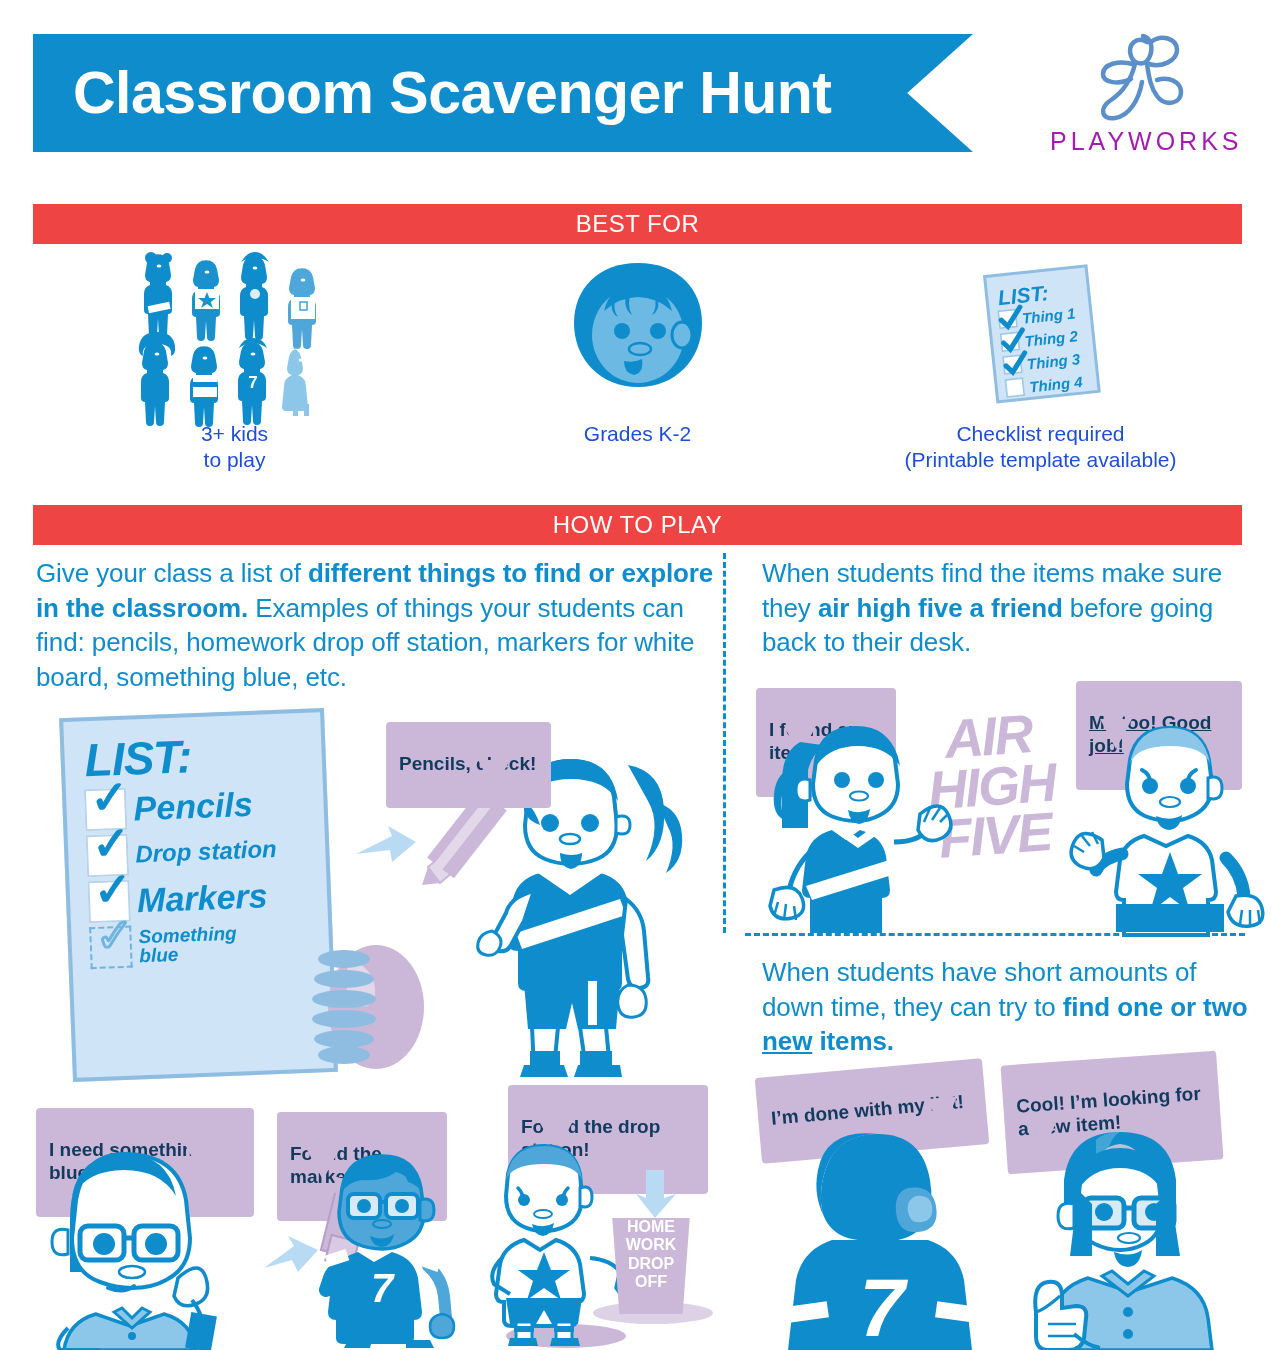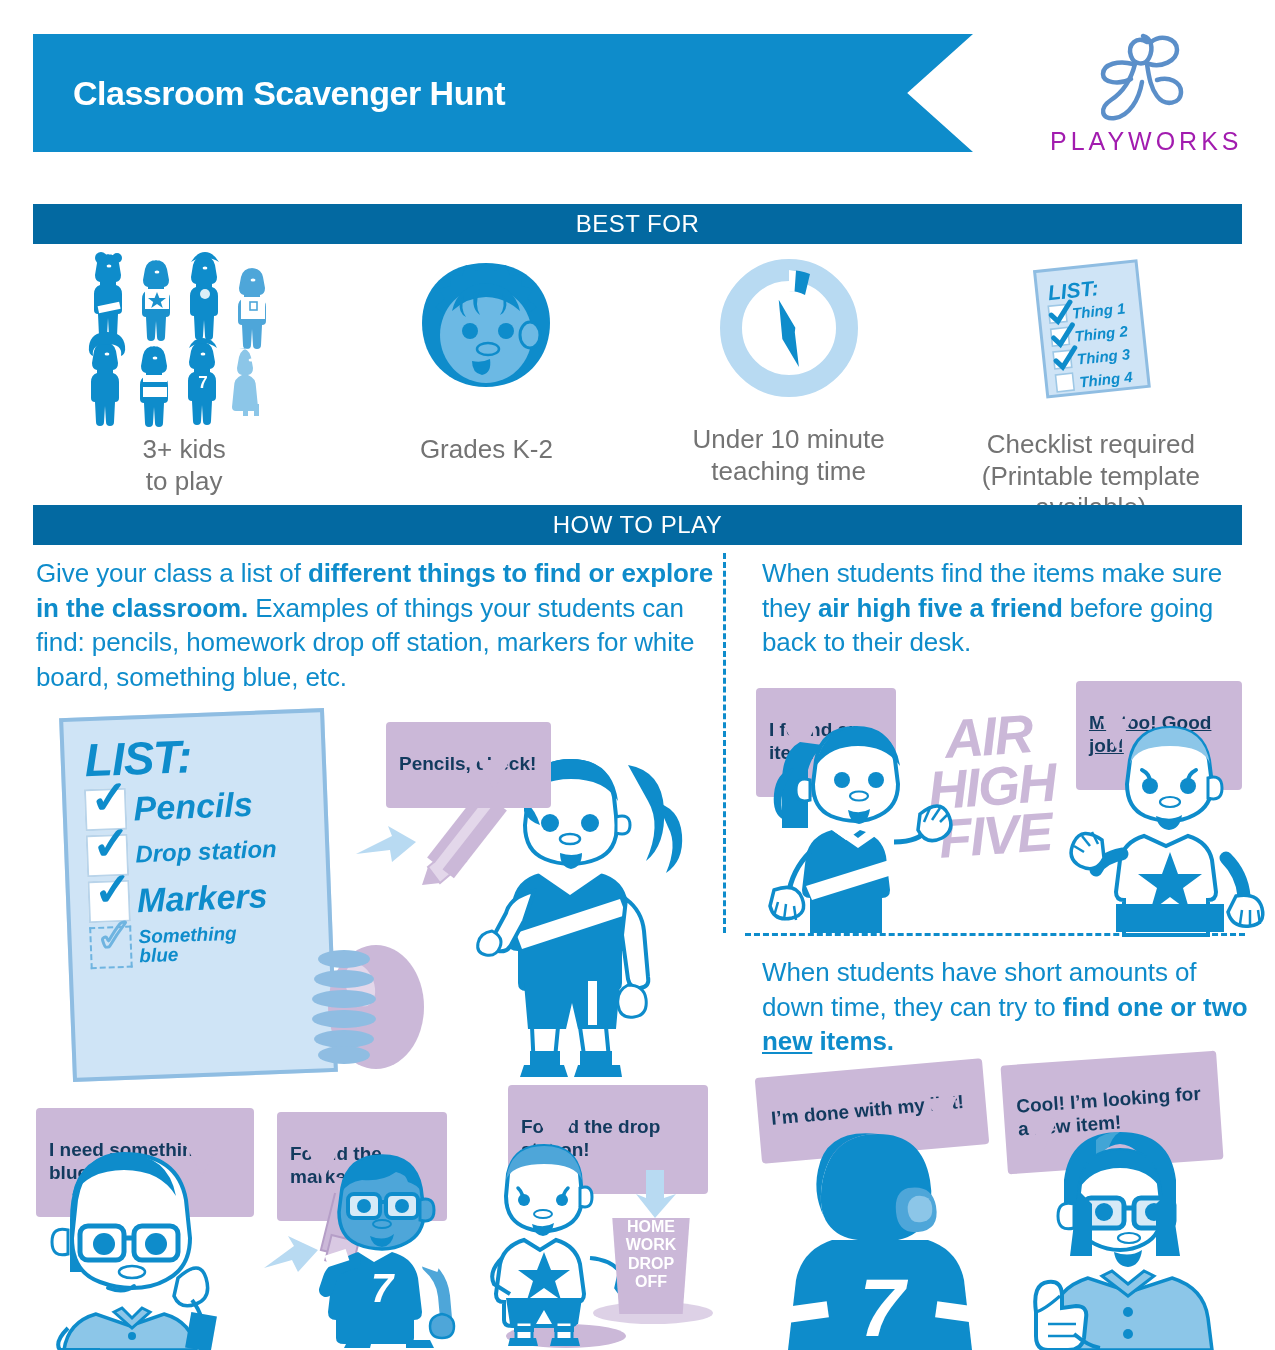--- a/index.html
+++ b/index.html
@@ -15,50 +15,50 @@
   
   .header { position: absolute; left: 0; top: 30px; width: 1275px; height: 130px; }
   .title-banner {
     position: absolute; left: 33px; top: 4px;
     width: 940px; height: 118px;
     background: #0e8ccb;
     clip-path: polygon(0 0, 100% 0, 93% 50%, 100% 100%, 0 100%);
     display: flex; align-items: center;
   }
   .title-text {
-    color: #ffffff; font-size: 34px; font-weight: bold;
+    color: #ffffff; font-size: 59px; font-weight: bold;
     letter-spacing: -0.5px; padding-left: 40px; white-space: nowrap;
   }
   .logo { position: absolute; right: 35px; top: 0px; width: 190px; text-align: center; }
   .logo-mark { width: 100%; height: 95px; }
   .logo-word {
     color: #a21caf; font-size: 25px; letter-spacing: 4px;
     font-weight: normal; margin-top: 2px;
   }
 
   
   .band {
     position: absolute; left: 33px; width: 1209px; height: 40px;
-    background: #0369a1; color: #fff;
+    background: #ef4444; color: #fff;
     display: flex; align-items: center; justify-content: center;
     font-size: 24px; letter-spacing: 0.5px;
   }
   .band-bestfor { top: 204px; }
   .band-howto  { top: 505px; }
 
   
   .bestfor-row {
     position: absolute; left: 33px; top: 250px;
     width: 1209px; height: 230px; display: flex;
   }
   .bf-cell { flex: 1; display: flex; flex-direction: column; align-items: center; }
   .bf-art { height: 165px; display: flex; align-items: flex-end; justify-content: center; }
   .bf-cap {
-    text-align: center; font-size: 26px; color: #737373; line-height: 1.22;
-    margin-top: 19px; white-space: pre-line;
+    text-align: center; font-size: 21px; color: #1d4ed8; line-height: 1.22;
+    margin-top: 6px; white-space: pre-line;
   }
 
   
   .col-left  { position: absolute; left: 36px; top: 556px; width: 680px; }
   .col-right { position: absolute; left: 762px; top: 556px; width: 482px; }
   .divider {
     position: absolute; left: 723px; top: 553px;
     width: 0; height: 380px;
     border-left: 3px dashed #0e8ccb;
   }
@@ -241,32 +241,20 @@
           <ellipse cx="124" cy="80" rx="10" ry="13" fill="#6cb9e4" stroke="#0e8ccb" stroke-width="3"></ellipse>
           <circle cx="64" cy="76" r="8" fill="#0e8ccb"></circle>
           <circle cx="100" cy="76" r="8" fill="#0e8ccb"></circle>
           <ellipse cx="82" cy="94" rx="11" ry="6" fill="none" stroke="#0e8ccb" stroke-width="2.5"></ellipse>
           <path d="M66 106 q10 2 18-2 q2 14-8 16 q-10-2-10-14z" fill="#0e8ccb"></path>
         </svg>
       </div>
       <div class="bf-cap">Grades K-2</div>
     </div>
 
-    <div class="bf-cell">
-      <div class="bf-art">
-        <svg width="150" height="155" viewBox="0 0 150 155">
-          <circle cx="75" cy="78" r="58" fill="none" stroke="#b8daf2" stroke-width="22"></circle>
-          <path d="M75 20 A58 58 0 0 1 96 24 L91 45 A37 37 0 0 0 75 41 Z" fill="#0e8ccb"></path>
-          <path d="M75 20 A58 58 0 0 1 82 20.5 L80.5 42 A37 37 0 0 0 75 41 Z" fill="#fff"></path>
-          <path d="M71 72 l8 -34 l6 32 l-10 38 l-6 -32 z" fill="#0e8ccb" transform="rotate(160 75 78)"></path>
-        </svg>
-      </div>
-      <div class="bf-cap">Under 10 minute
-teaching time</div>
-    </div>
 
     <div class="bf-cell">
       <div class="bf-art">
         <svg width="190" height="160" viewBox="0 0 190 160">
           <g transform="rotate(-6 95 80)">
             <rect x="45" y="16" width="102" height="126" fill="#cfe4f6" stroke="#8fbde2" stroke-width="3"></rect>
             <text x="56" y="46" font-size="21" font-weight="bold" font-style="italic" fill="#0e8ccb" font-family="Liberation Sans, sans-serif">LIST:</text>
             <g font-size="15" font-weight="bold" font-style="italic" fill="#0e8ccb" font-family="Liberation Sans, sans-serif">
               <rect x="55" y="52" width="17" height="17" fill="#fff" stroke="#9ec8e6" stroke-width="1.6"></rect>
               <path d="M57 61 l6 7 l14 -18" fill="none" stroke="#0e8ccb" stroke-width="5" stroke-linecap="round"></path>

